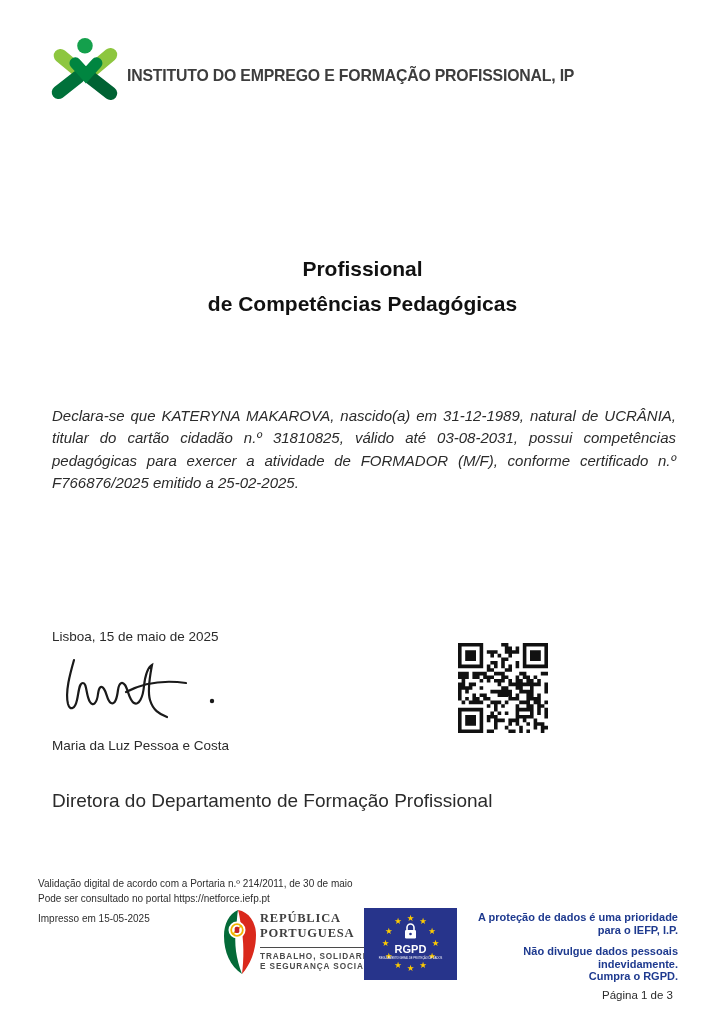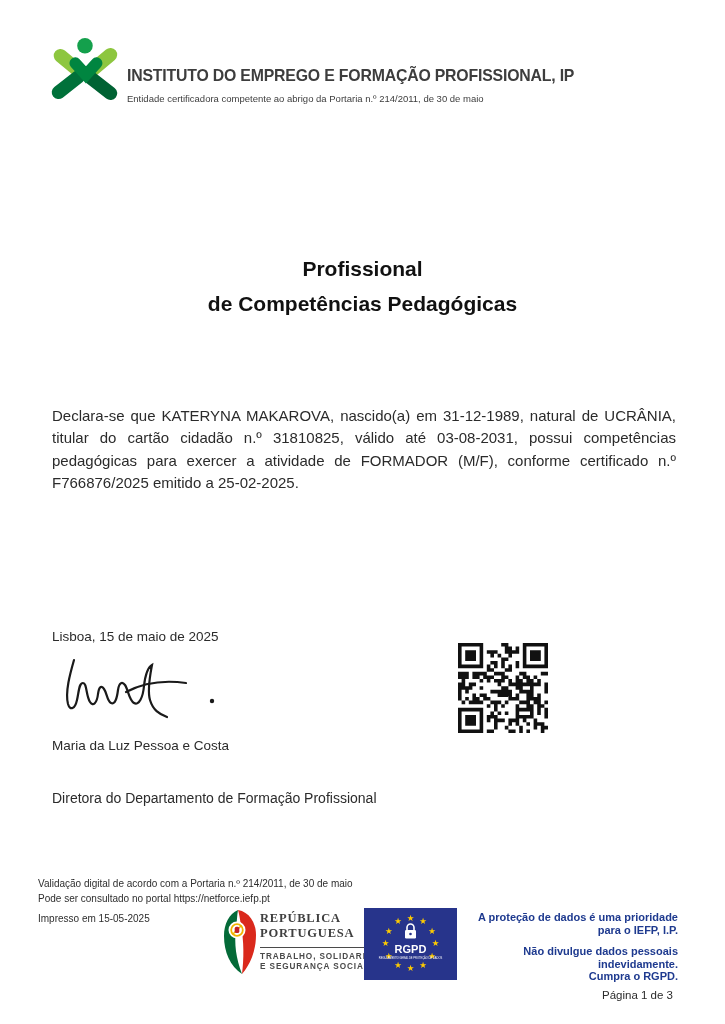--- a/index.html
+++ b/index.html
@@ -24,28 +24,28 @@
   .org-sub{font-size:9.5px;color:#3d3d3d;margin-top:8px;white-space:nowrap;}
   
   .doc-title{
     position:absolute;left:0;top:252px;width:725px;
     text-align:center;font-size:21px;font-weight:bold;
     line-height:34.5px;color:#111;
   }
   
   .doc-body{
     position:absolute;left:52px;top:405px;width:624px;
-    font-size:15px;line-height:22.3px;text-align:justify;color:#2b2b2b;
+    font-size:15px;line-height:22.3px;text-align:justify;color:#2b2b2b;font-style:italic;
   }
   .place-date{position:absolute;left:52px;top:611px;font-size:13.5px;color:#2b2b2b;margin-top:18px;}
   .signature{position:absolute;left:56px;top:646px;width:180px;height:88px;}
   .qr{position:absolute;left:458px;top:640px;width:90px;height:96px;}
   .qr svg{width:90px;height:96px;}
   .signer-name{position:absolute;left:52px;top:738px;font-size:13.5px;color:#2b2b2b;}
-  .signer-role{position:absolute;left:52px;top:790px;font-size:14px;color:#2b2b2b;}
+  .signer-role{position:absolute;left:52px;top:790px;font-size:19px;color:#2b2b2b;}
   
   .validation{position:absolute;left:38px;top:876px;font-size:10px;line-height:15px;color:#2e2e2e;}
   .printed{position:absolute;left:38px;top:913px;font-size:10px;color:#2e2e2e;}
   .gov-emblem{position:absolute;left:221px;top:909px;width:38px;height:66px;}
   .gov-text{position:absolute;left:260px;top:911px;width:180px;}
   .gov-name{
     font-family:"Liberation Serif",serif;font-weight:bold;
     font-size:12.5px;letter-spacing:0.8px;line-height:15px;color:#3f3f3f;
   }
   .gov-rule{width:173px;height:0;border-top:1.4px solid #4a4a4a;margin:6px 0 4px 0;}
@@ -67,21 +67,20 @@
       <rect x="38" y="20" width="38" height="14" rx="7" fill="#8dc63f" transform="rotate(-40 57 27)"></rect>
       <rect x="3" y="43" width="40" height="14" rx="7" fill="#00713a" transform="rotate(-38 23 50)"></rect>
       <rect x="36" y="44" width="40" height="14" rx="7" fill="#006233" transform="rotate(38 56 51)"></rect>
       <path d="M30,28 L41,40 L52,28" fill="none" stroke="#008540" stroke-width="12" stroke-linecap="round"></path>
       <circle cx="40" cy="10" r="8" fill="#14a04c"></circle>
     </svg>
   </div>
 
   <div class="header-text">
     <div class="org-name">INSTITUTO DO EMPREGO E FORMAÇÃO PROFISSIONAL, IP</div>
-    <div class="org-sub">Entidade certificadora competente ao abrigo da Portaria n.º 214/2011, de 30 de maio</div>
   </div>
 
   <div class="doc-title">
     <div>Profissional</div>
     <div>de Competências Pedagógicas</div>
   </div>
 
   <div class="doc-body">Declara-se que KATERYNA MAKAROVA, nascido(a) em 31-12-1989, natural de UCRÂNIA, titular do cartão cidadão n.º 31810825, válido até 03-08-2031, possui competências pedagógicas para exercer a atividade de FORMADOR (M/F), conforme certificado n.º F766876/2025 emitido a 25-02-2025.</div>
 
   <div class="place-date">Lisboa, 15 de maio de 2025</div>

